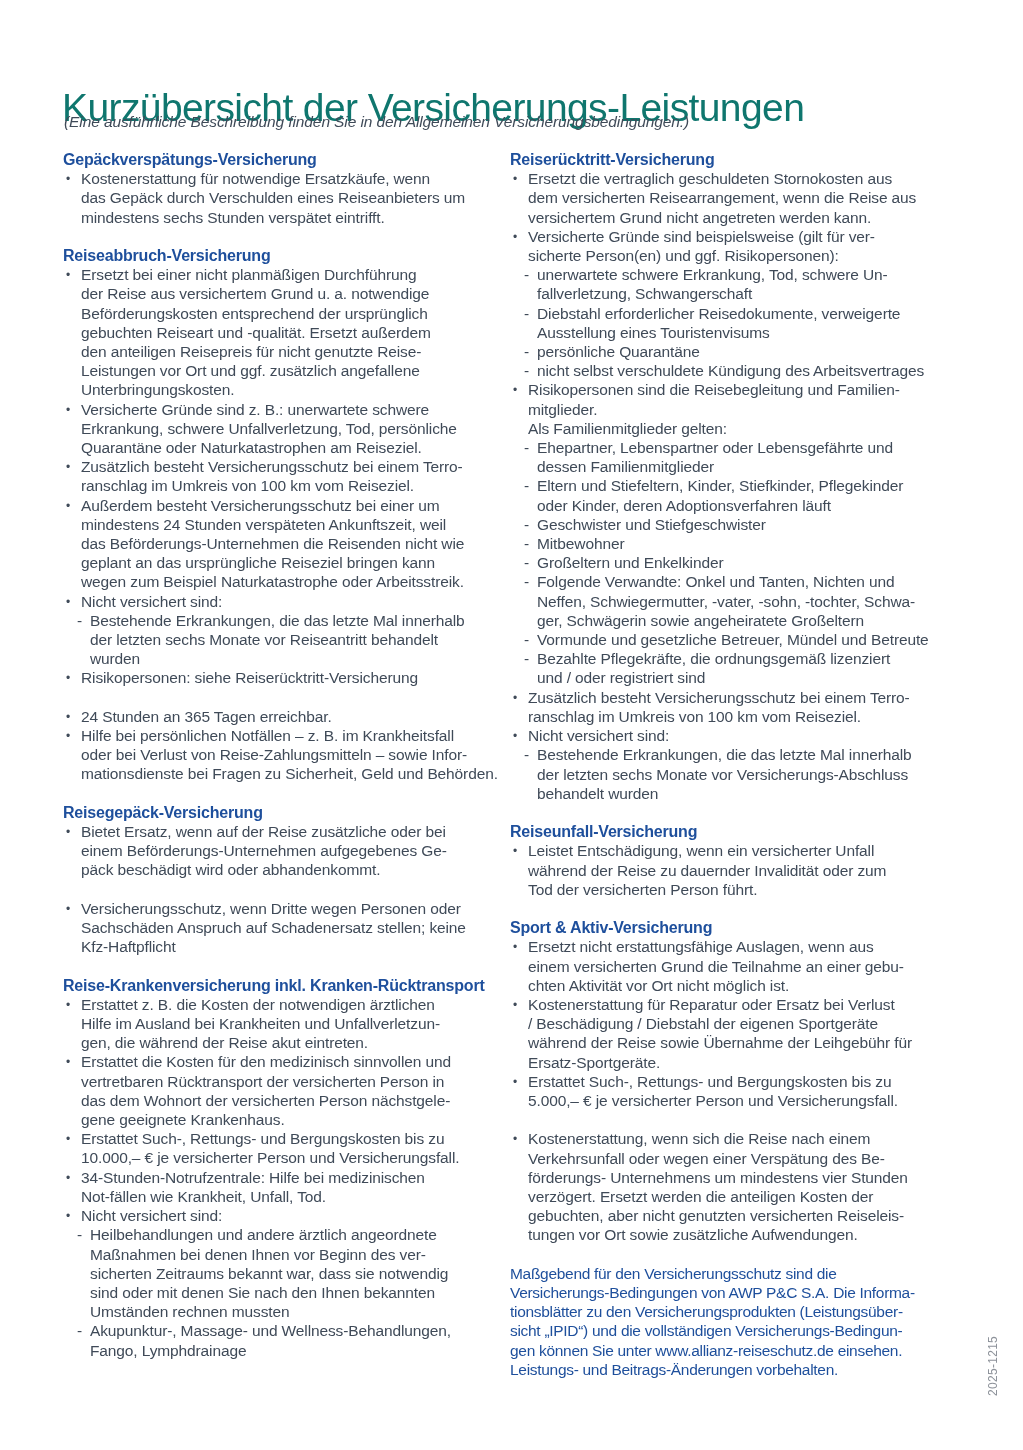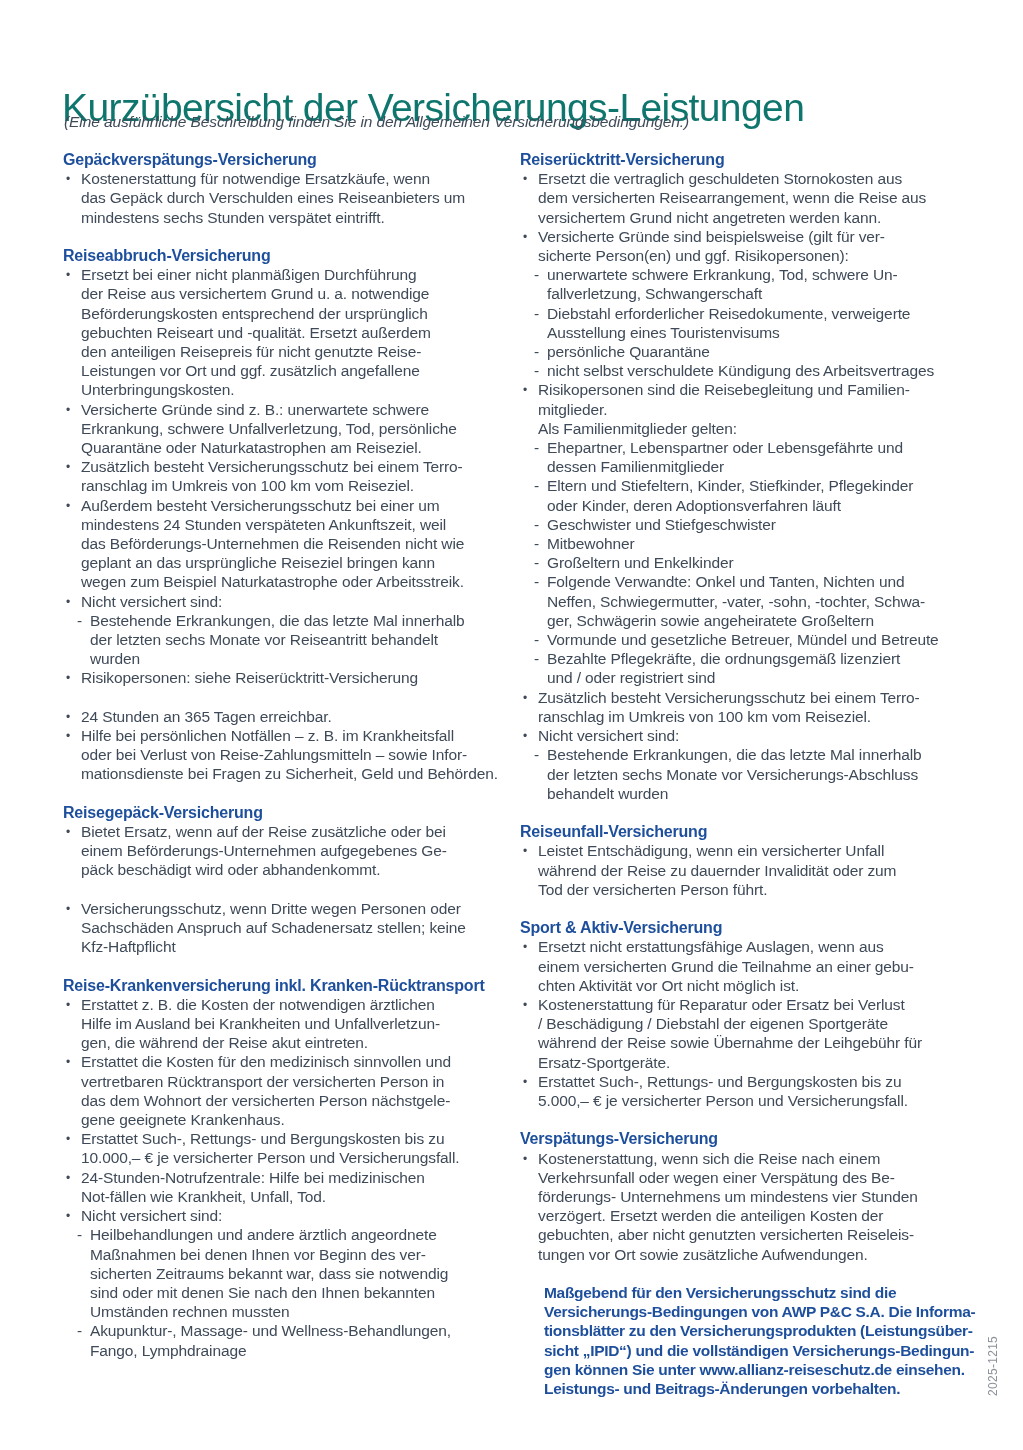--- a/index.html
+++ b/index.html
@@ -16,21 +16,21 @@
     color:#0f766e; white-space:nowrap;
   }
   .page-subtitle {
     position:absolute; left:64px; top:113px;
     font-size:15.5px; color:#3f4a58; letter-spacing:-0.1px;
     white-space:nowrap;
     font-style:italic;
   }
   .columns {
     position:absolute; left:63px; top:150px; width:897px;
-    display:flex; gap:10px;
+    display:flex; 
   }
   .col { flex:0 0 auto; }
   .col-left  { width:447px; }
   .col-right { width:440px; }
   section { margin-top:19.2px; }
   section:first-child { margin-top:0; }
   .sec-title {
     margin:0; font-size:16px; font-weight:700; line-height:19.2px;
     color:#1e4f9c; letter-spacing:-0.2px; white-space:nowrap;
   }
@@ -42,22 +42,22 @@
   .sub-item    { padding-left:27px; }
   .bullet-item > .marker {
     position:absolute; left:3px; top:1px; font-size:12px; color:#3f4a58;
   }
   .sub-item > .marker {
     position:absolute; left:14px; top:0; font-size:15.5px; color:#3f4a58;
   }
   .txt { white-space:pre; display:block; }
   .legal-note {
     margin-top:19.2px;
-    font-size:15.5px; font-weight:700; line-height:19.2px;
-    color:#1e4f9c; letter-spacing:-0.3px; white-space:pre;margin-left:24px;
+    font-size:15.5px; font-weight:400; line-height:19.2px;
+    color:#1e4f9c; letter-spacing:-0.3px; white-space:pre;
   }
   .page-code {
     position:absolute; left:986px; top:1396px;
     transform:rotate(-90deg); transform-origin:0 0;
     font-size:12px; color:#8d929a; letter-spacing:0.3px; white-space:nowrap;
   }
 </style>
 </head>
 <body>
 
@@ -165,21 +165,21 @@
 das dem Wohnort der versicherten Person nächstgele-
 gene geeignete Krankenhaus.</span>
         </div>
         <div class="bullet-item">
           <span class="marker">•</span>
           <span class="txt">Erstattet Such-, Rettungs- und Bergungskosten bis zu
 10.000,– € je versicherter Person und Versicherungsfall.</span>
         </div>
         <div class="bullet-item">
           <span class="marker">•</span>
-          <span class="txt">24-Stunden-Notrufzentrale: Hilfe bei medizinischen
+          <span class="txt">34-Stunden-Notrufzentrale: Hilfe bei medizinischen
 Not-fällen wie Krankheit, Unfall, Tod.</span>
         </div>
         <div class="bullet-item">
           <span class="marker">•</span>
           <span class="txt">Nicht versichert sind:</span>
         </div>
         <div class="sub-item">
           <span class="marker">-</span>
           <span class="txt">Heilbehandlungen und andere ärztlich angeordnete
 Maßnahmen bei denen Ihnen vor Beginn des ver-
@@ -309,21 +309,20 @@
 während der Reise sowie Übernahme der Leihgebühr für
 Ersatz-Sportgeräte.</span>
         </div>
         <div class="bullet-item">
           <span class="marker">•</span>
           <span class="txt">Erstattet Such-, Rettungs- und Bergungskosten bis zu
 5.000,– € je versicherter Person und Versicherungsfall.</span>
         </div>
       </section>
       <section>
-        <h2 class="sec-title">Verspätungs-Versicherung</h2>
         <div class="bullet-item">
           <span class="marker">•</span>
           <span class="txt">Kostenerstattung, wenn sich die Reise nach einem
 Verkehrsunfall oder wegen einer Verspätung des Be-
 förderungs- Unternehmens um mindestens vier Stunden
 verzögert. Ersetzt werden die anteiligen Kosten der
 gebuchten, aber nicht genutzten versicherten Reiseleis-
 tungen vor Ort sowie zusätzliche Aufwendungen.</span>
         </div>
       </section>

